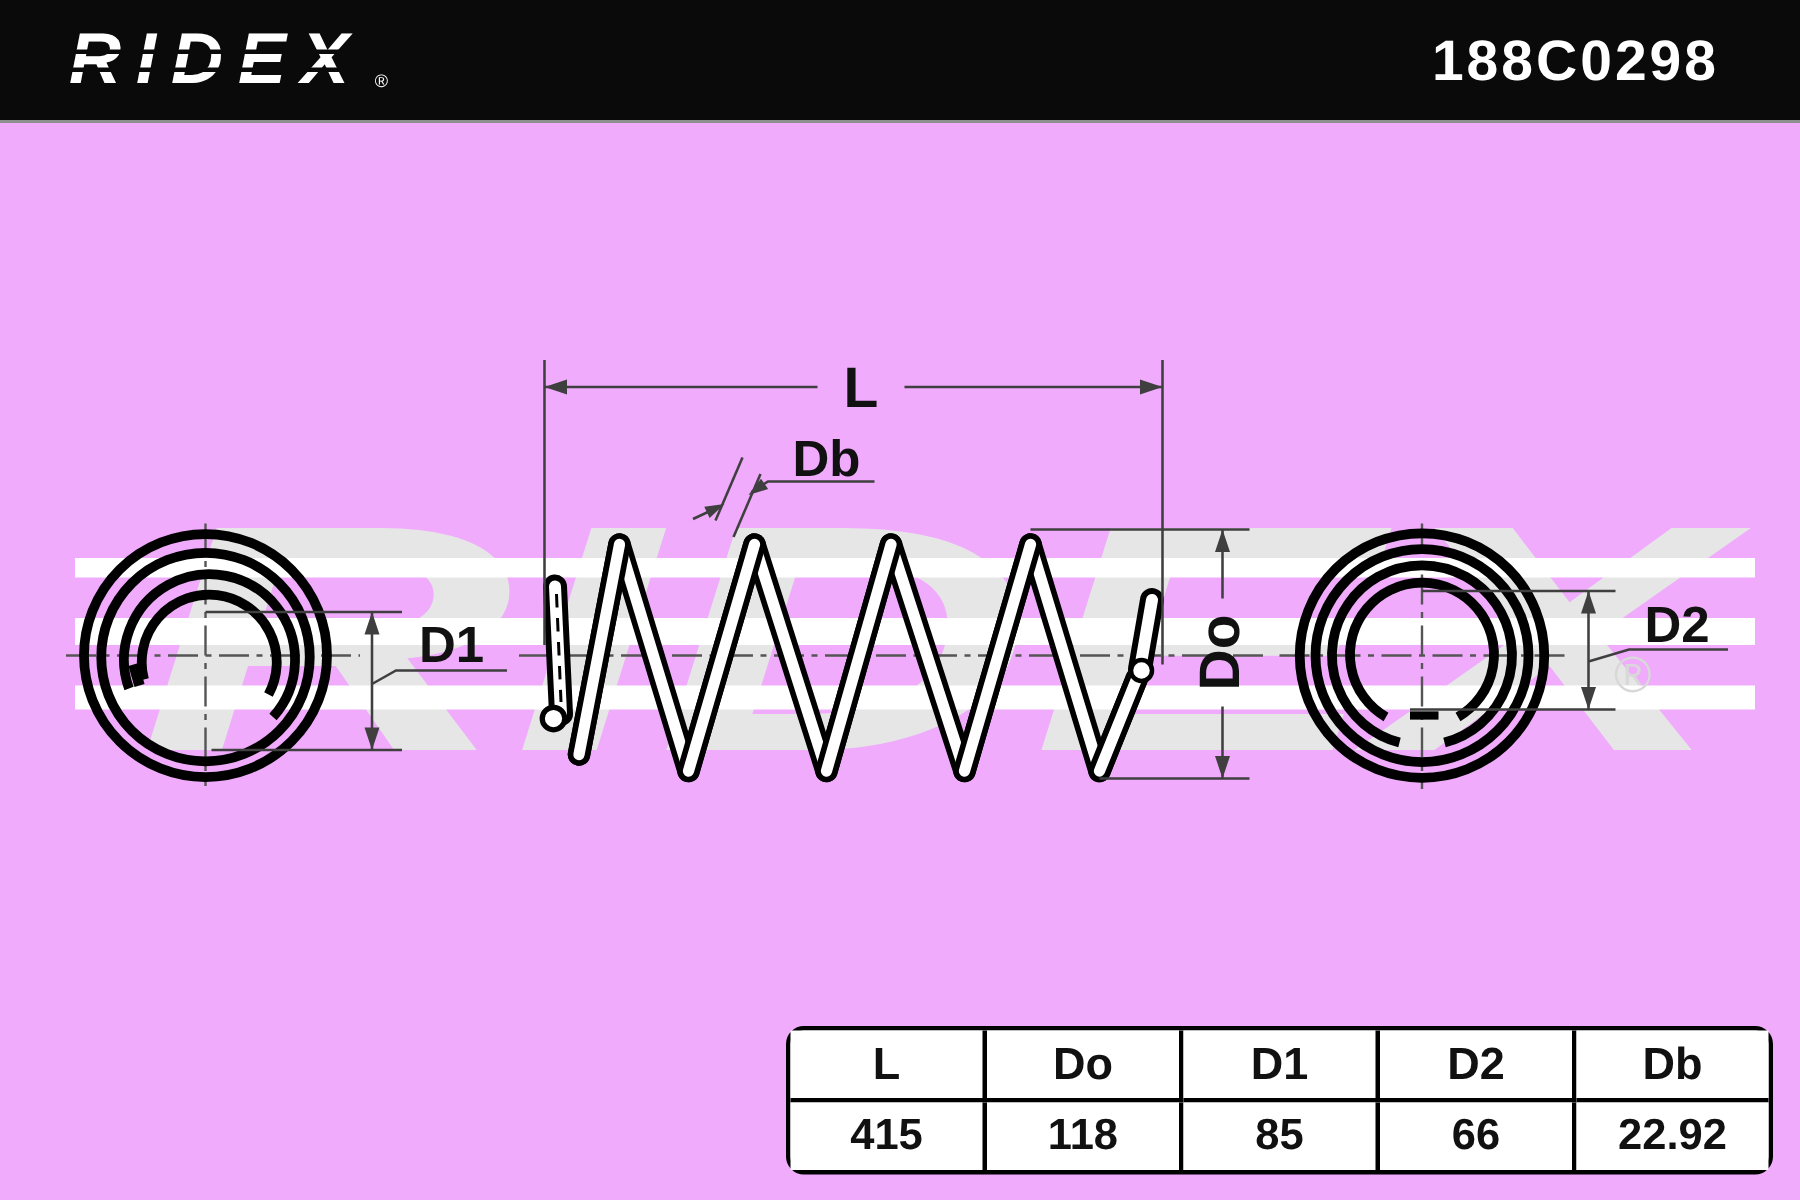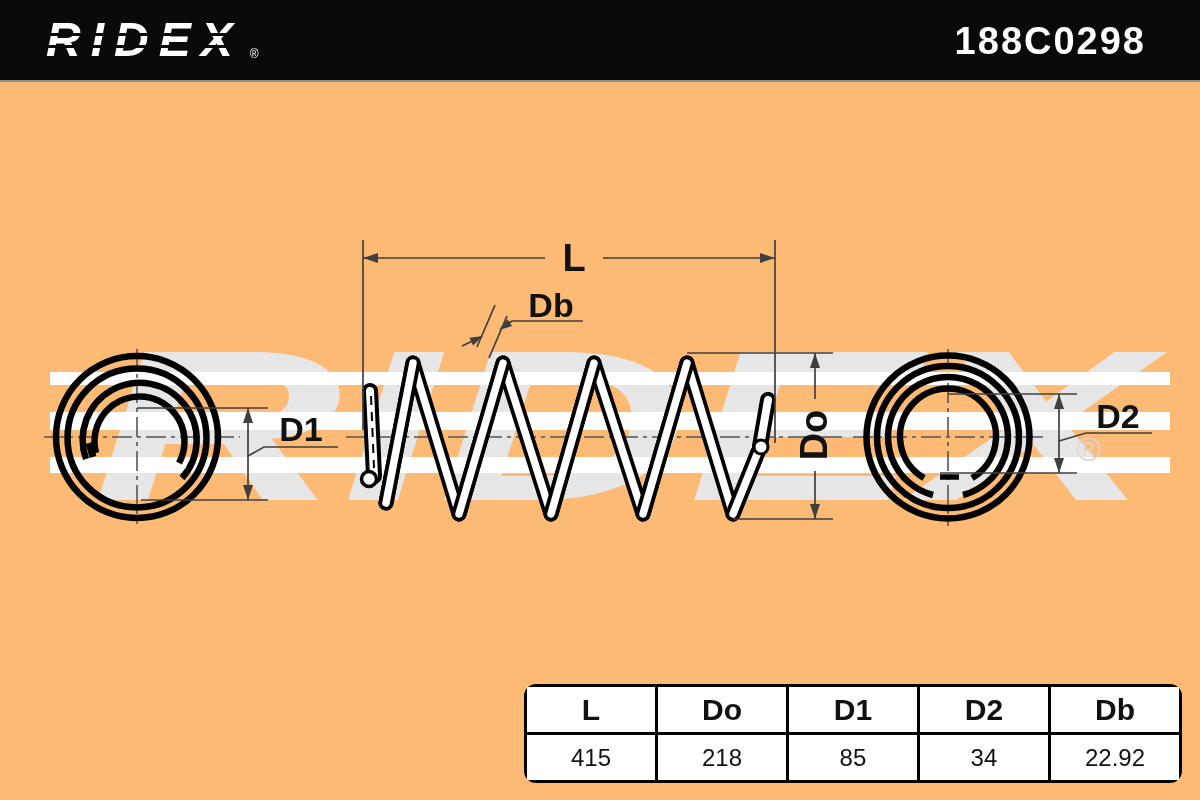--- a/index.html
+++ b/index.html
@@ -1,18 +1,18 @@
 <!DOCTYPE html>
 <html><head>
 <meta charset="utf-8">
 <style>
   html,body { margin:0; padding:0; background:#ffffff; }
   .page {
     position:relative; width:1200px; height:800px;
-    background:#fdba74; overflow:hidden;
+    background:#f0abfc; overflow:hidden;
     font-family:"Liberation Sans", sans-serif;
   }
 
   
   .header {
     position:absolute; left:0; top:0; width:1200px; height:80px;
     background:#0a0a0a; border-bottom:2px solid #8f8f8f; z-index:5;
   }
   .logo { position:absolute; left:46px; top:18px; height:46px; }
   .logo-text {
@@ -56,21 +56,21 @@
     table-layout:fixed;
   }
   .spec-table th, .spec-table td {
     width:20%; text-align:center; vertical-align:middle;
     height:45px; padding:0; background:#ffffff;
   }
   .spec-table th {
     font-weight:bold; font-size:30px; color:#111111;
     border-bottom:3px solid #000000; border-right:3px solid #000000;
   }
-  .spec-table td { font-weight:normal; font-size:24px; color:#111111; border-right:3px solid #000000; }
+  .spec-table td { font-weight:bold; font-size:29px; color:#111111; border-right:3px solid #000000; }
   .spec-table th:last-child, .spec-table td:last-child { border-right:none; }
 </style>
 </head>
 <body>
 
 <div class="page">
 
   <div class="header">
     <div class="logo">
       <span class="logo-text">RIDEX</span>
@@ -199,22 +199,22 @@
       <tbody>
           <tr>
         <th>L</th>
         <th>Do</th>
         <th>D1</th>
         <th>D2</th>
         <th>Db</th>
       </tr>
       <tr>
         <td>415</td>
-        <td>218</td>
+        <td>118</td>
         <td>85</td>
-        <td>34</td>
+        <td>66</td>
         <td>22.92</td>
       </tr>
     </tbody>
       </table>
   </div>
 
 </div>
 
 </body></html>

